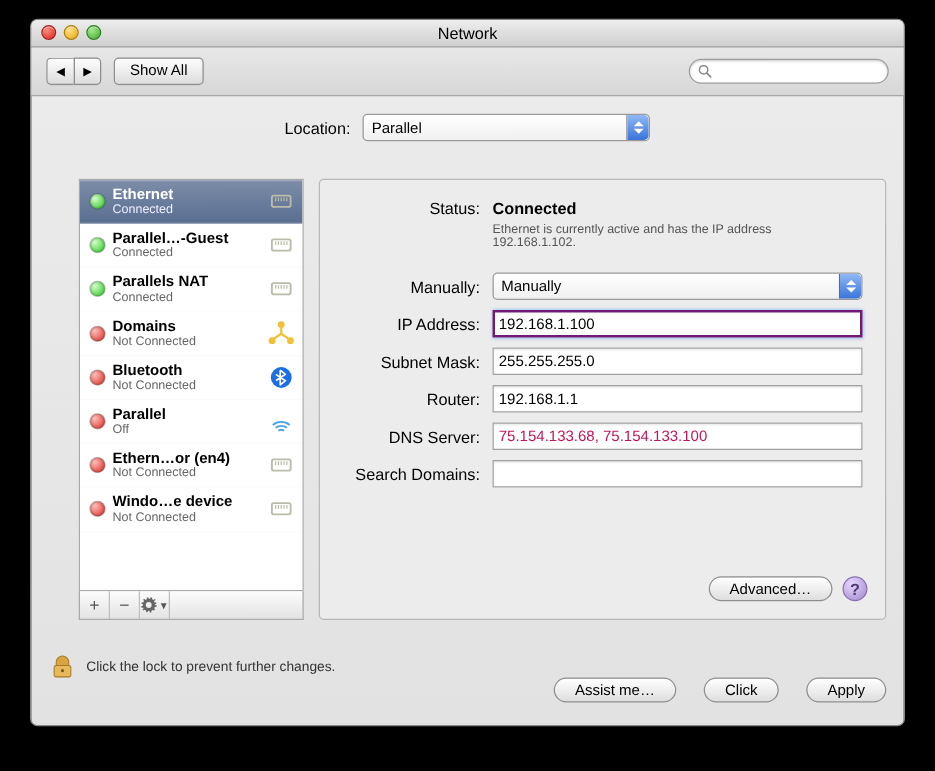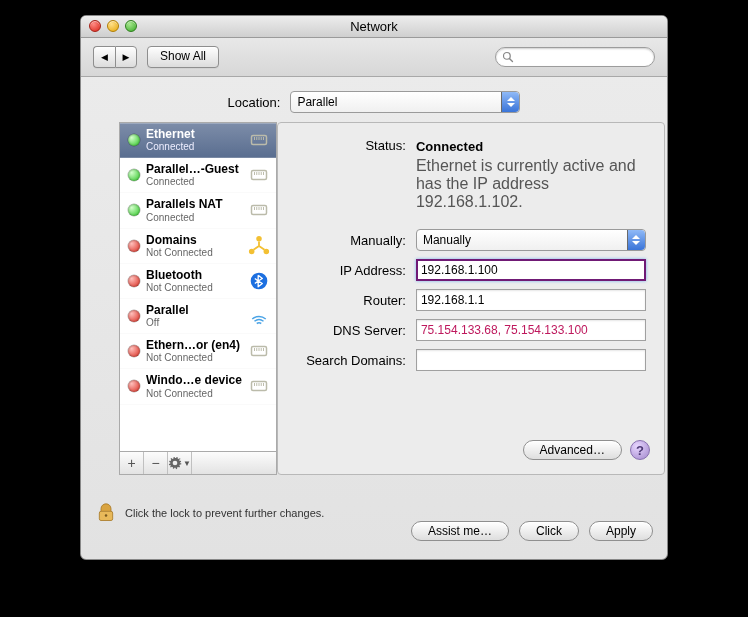--- a/index.html
+++ b/index.html
@@ -1,18 +1,18 @@
 <!DOCTYPE html>
 <html><head>
 <meta charset="utf-8">
 <style>
   * { box-sizing: border-box; margin: 0; padding: 0; font-family: "Lucida Grande", "Helvetica Neue", Arial, sans-serif; }
   body { background: #000; display:flex; justify-content:center; align-items:flex-start; padding:15px 24px; }
   .window {
-    width: 588px; background: linear-gradient(#ececec,#e2e2e2);
+    width: 700px; background: linear-gradient(#ececec,#e2e2e2);
     border-radius: 6px; box-shadow: 0 10px 30px rgba(0,0,0,.6), inset 0 1px 0 rgba(255,255,255,.9);
     border:1px solid #888;
     overflow:hidden;
   }
   .titlebar { height: 22px; background: linear-gradient(#ededed,#cfcfcf); border-bottom:1px solid #9a9a9a; position:relative; text-align:center; font-size:13px; line-height:22px; color:#000; }
   .traffic { position:absolute; left:8px; top:4px; display:flex; gap:6px; }
   .tl { width:12px; height:12px; border-radius:50%; border:1px solid rgba(0,0,0,.25); box-shadow:inset 0 1px 0 rgba(255,255,255,.5); }
   .red { background: radial-gradient(circle at 35% 30%, #ff8b84, #d8261a); border-color:#a52017;}
   .yel { background: radial-gradient(circle at 35% 30%, #ffe08a, #e6a70a); border-color:#b07e05;}
   .grn { background: radial-gradient(circle at 35% 30%, #a8e88f, #3aab28); border-color:#2d7e1c;}
@@ -20,27 +20,27 @@
   .pillbtn, .showall, .segbtn, .aquabtn { background:linear-gradient(#fefefe,#dcdcdc); border:1px solid #8e8e8e; border-radius:4px; font-size:12px; padding:2px 12px; box-shadow:0 1px 0 #fff inset, 0 1px 0 rgba(0,0,0,.04); cursor:default;}
   .seg { display:flex; }
   .seg .segbtn { border-radius:0; padding:2px 6px; width:22px; height:22px; display:flex; align-items:center; justify-content:center;}
   .seg .segbtn:first-child { border-right:none; border-top-left-radius:4px; border-bottom-left-radius:4px;}
   .seg .segbtn:last-child { border-top-right-radius:4px; border-bottom-right-radius:4px;}
   .showall { height:22px; }
   .search { margin-left:auto; width:160px; height:20px; border-radius:20px; border:1px solid #9c9c9c; background:#fff; display:flex; align-items:center; padding:0 6px; box-shadow:inset 0 1px 2px rgba(0,0,0,.2); }
   .search svg { flex-shrink:0; }
   .search input { border:none; outline:none; font-size:11px; width:100%; background:transparent; margin-left:4px; }
   .body { padding:14px 14px 18px 14px; }
-  .locrow { display:flex; align-items:center; justify-content:center; gap:10px; margin-bottom:9px; font-size:13px;}
+  .locrow { display:flex; align-items:center; justify-content:center; gap:10px; margin-bottom:30px; font-size:13px;}
   .popup { width:230px; height:22px; background:linear-gradient(#fff,#f0f0f0); border:1px solid #9a9a9a; border-radius:4px; display:flex; align-items:center; padding:0 6px; font-size:12px; position:relative;}
   .popup .arrows { position:absolute; right:0; top:0; width:18px; height:100%; background:linear-gradient(#8fb9f7,#3a74d8); border-left:1px solid #6a6a6a; border-top-right-radius:4px; border-bottom-right-radius:4px; display:flex; flex-direction:column; align-items:center; justify-content:center; }
   .popup .arrows:before, .popup .arrows:after { content:""; border-left:4px solid transparent; border-right:4px solid transparent;}
   .popup .arrows:before { border-bottom:4px solid #fff; margin-bottom:1px;}
   .popup .arrows:after { border-top:4px solid #fff; margin-top:1px;}
-  .cols { display:flex; gap:0;padding-left:24px; }
+  .cols { display:flex; gap:12px;padding-left:24px; }
   .sidebar { width:180px; }
   .srclist { height:330px; background:#fff; border:1px solid #aaa; overflow:hidden; }
   .srcitem { display:flex; align-items:center; gap:6px; padding:5px 6px 5px 8px; border-bottom:1px solid rgba(0,0,0,.02);}
   .srcitem.selected { background:linear-gradient(#7d8da9,#5a6e90); color:#fff; box-shadow:inset 0 1px 0 rgba(255,255,255,.25);}
   .srcitem.selected .subt { color:#eef; }
   .dot { width:12px; height:12px; border-radius:50%; box-shadow:inset 0 0 2px rgba(0,0,0,.5), 0 0 0 .5px rgba(0,0,0,.3);}
   .dot.green { background:radial-gradient(circle at 30% 30%, #d4ffcc, #26c31e);}
   .dot.redp { background:radial-gradient(circle at 30% 30%, #ffc0bc, #d8261a);}
   .srclabels { flex:1; min-width:0; line-height:1.1;}
   .srclabels .nm { font-size:12px; font-weight:bold; white-space:nowrap; overflow:hidden; text-overflow:ellipsis;}
@@ -48,34 +48,34 @@
   .srcicon { width:22px; height:22px; display:flex; align-items:center; justify-content:center; font-size:16px;}
   .sidebarbtns { display:flex; border:1px solid #aaa; border-top:none; background:linear-gradient(#fcfcfc,#e3e3e3);}
   .sbbtn { width:24px; height:22px; display:flex; align-items:center; justify-content:center; border-right:1px solid #c0c0c0; font-size:14px; color:#555; }
   .sbbtn:last-child{border-right:none;}
   .sbbtn.gear svg { width:14px; height:14px; }
   .main { flex:1; background:#ececec; border:1px solid #b8b8b8; border-radius:4px; padding:14px 18px 14px 18px; min-height:352px; position:relative;}
   .statrow { display:flex; gap:10px; margin-bottom:18px;}
   .statrow .lab { width:110px; text-align:right; font-size:13px; padding-top:1px;}
   .statrow .val { flex:1; }
   .statrow .val b { font-size:13px; font-weight:bold;}
-  .statrow .desc { font-size:16px; color:#555; margin-top:2px; max-width:250px;}
+  .statrow .desc { font-size:10px; color:#555; margin-top:2px; max-width:250px;}
   .formrow { display:flex; align-items:center; gap:10px; margin-bottom:8px;}
   .formrow .lab { width:110px; text-align:right; font-size:13px;}
   .formrow .popup { flex:1; }
   .tin { flex:1; height:22px; border:1px solid #a0a0a0; background:#fff; font-size:12px; padding:0 4px; outline:none; box-shadow:inset 0 1px 2px rgba(0,0,0,.1);}
   .tin.focus { border:2px solid #701a75; box-shadow:0 0 3px #7ab2f0; padding:0 3px;}
   .tin[readonly].ghost { color:#be185d; }
   .advrow { position:absolute; right:14px; bottom:14px; display:flex; gap:8px; align-items:center;}
   .roundbtn { background:linear-gradient(#ffffff,#dedede); border:1px solid #8f8f8f; border-radius:14px; font-size:12px; padding:2px 16px; box-shadow:inset 0 1px 0 #fff; cursor:default;}
   .help { width:20px; height:20px; border-radius:50%; background:radial-gradient(circle at 35% 30%, #e8d6ff, #a187cb); border:1px solid #8870b0; color:#4e3a75; font-size:13px; font-weight:bold; display:flex; align-items:center; justify-content:center;}
   .footer { margin-top:10px; display:flex; align-items:center; gap:8px;justify-content:center;}
   .lock { width:22px; height:22px; display:flex; align-items:center; justify-content:center;}
   .footnote { font-size:11px; color:#333; }
-  .footbtns { margin-left:auto; display:flex; gap:10px;margin-top:36px;}
+  .footbtns { margin-left:auto; display:flex; gap:22px;margin-top:36px;}
   .tri { font-size:9px; }
   svg { display:block; }
 </style>
 </head>
 <body>
 
 <div class="window">
 
   <div class="titlebar">
     <div class="traffic">
@@ -256,20 +256,24 @@
             <span>Manually</span>
             <span class="arrows"></span>
           </div>
         </div>
 
         <div class="formrow">
           <div class="lab">IP Address:</div>
           <input class="tin focus" value="192.168.1.100" style="">
         </div>
 
+        <div class="formrow">
+          <div class="lab">Subnet Mask:</div>
+          <input class="tin" value="255.255.255.0" style="">
+        </div>
 
         <div class="formrow">
           <div class="lab">Router:</div>
           <input class="tin" value="192.168.1.1" style="">
         </div>
 
         <div class="formrow">
           <div class="lab">DNS Server:</div>
           <input class="tin ghost" readonly="" value="75.154.133.68, 75.154.133.100" style="">
         </div>

